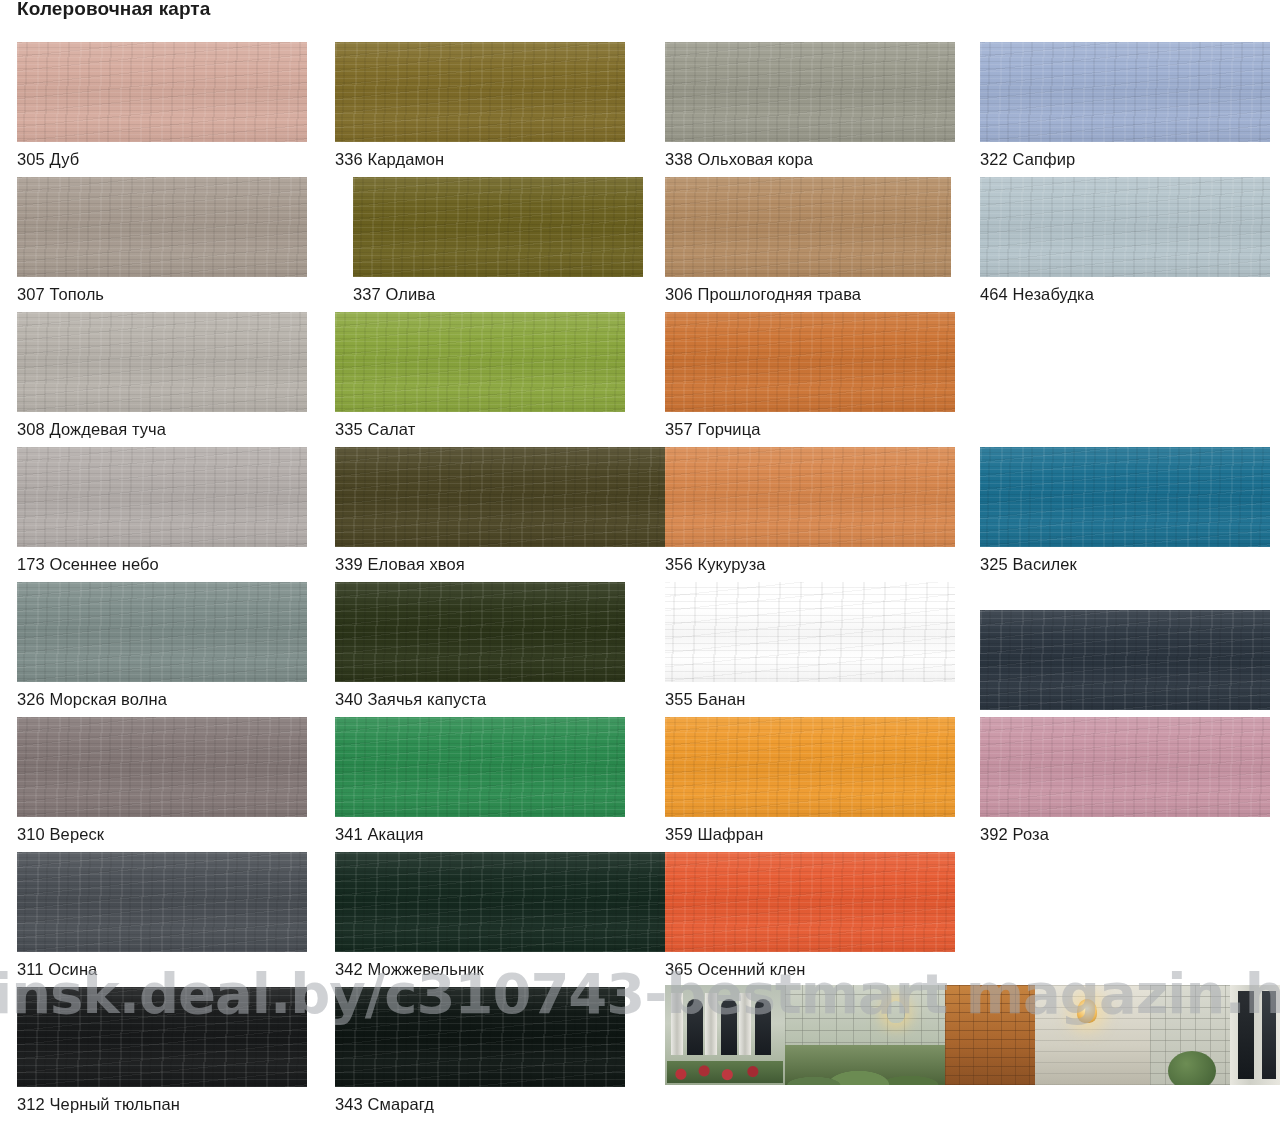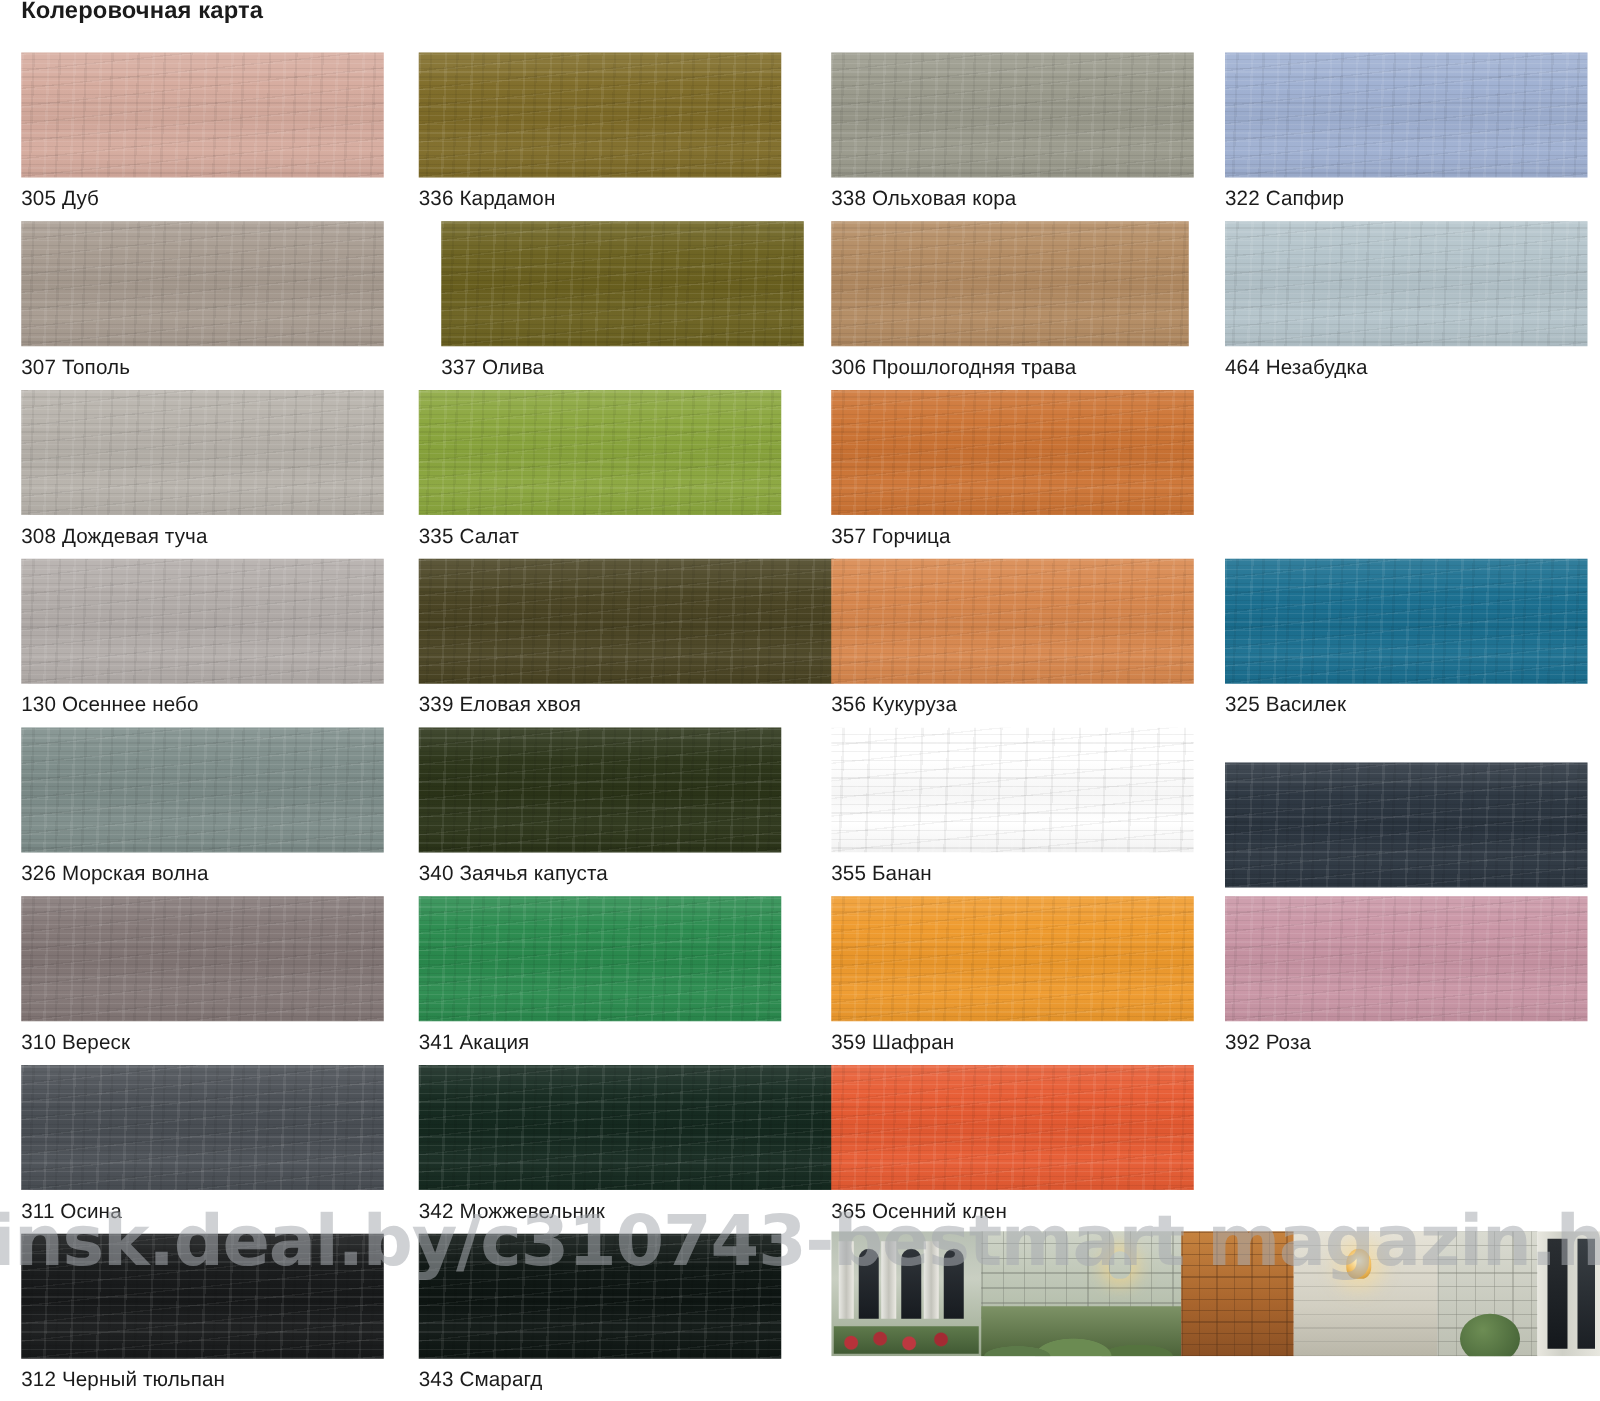--- a/index.html
+++ b/index.html
@@ -285,21 +285,21 @@
     <div class="swatch-cell" style="left: 335px; top: 312px; width: 290px;">
       <div class="swatch-chip" style="background: rgb(138, 166, 61);"></div>
       <div class="swatch-label">335 Салат</div>
     </div>
     <div class="swatch-cell" style="left: 665px; top: 312px; width: 290px;">
       <div class="swatch-chip" style="background: rgb(205, 116, 52);"></div>
       <div class="swatch-label">357 Горчица</div>
     </div>
     <div class="swatch-cell" style="left: 17px; top: 447px; width: 290px;">
       <div class="swatch-chip" style="background: rgb(179, 173, 170);"></div>
-      <div class="swatch-label">130 Осеннее небо</div>
+      <div class="swatch-label">173 Осеннее небо</div>
     </div>
     <div class="swatch-cell" style="left: 335px; top: 447px; width: 332px;">
       <div class="swatch-chip" style="background: rgb(74, 68, 35);"></div>
       <div class="swatch-label">339 Еловая хвоя</div>
     </div>
     <div class="swatch-cell" style="left: 665px; top: 447px; width: 290px;">
       <div class="swatch-chip" style="background: rgb(216, 135, 77);"></div>
       <div class="swatch-label">356 Кукуруза</div>
     </div>
     <div class="swatch-cell" style="left: 980px; top: 447px; width: 290px;">

